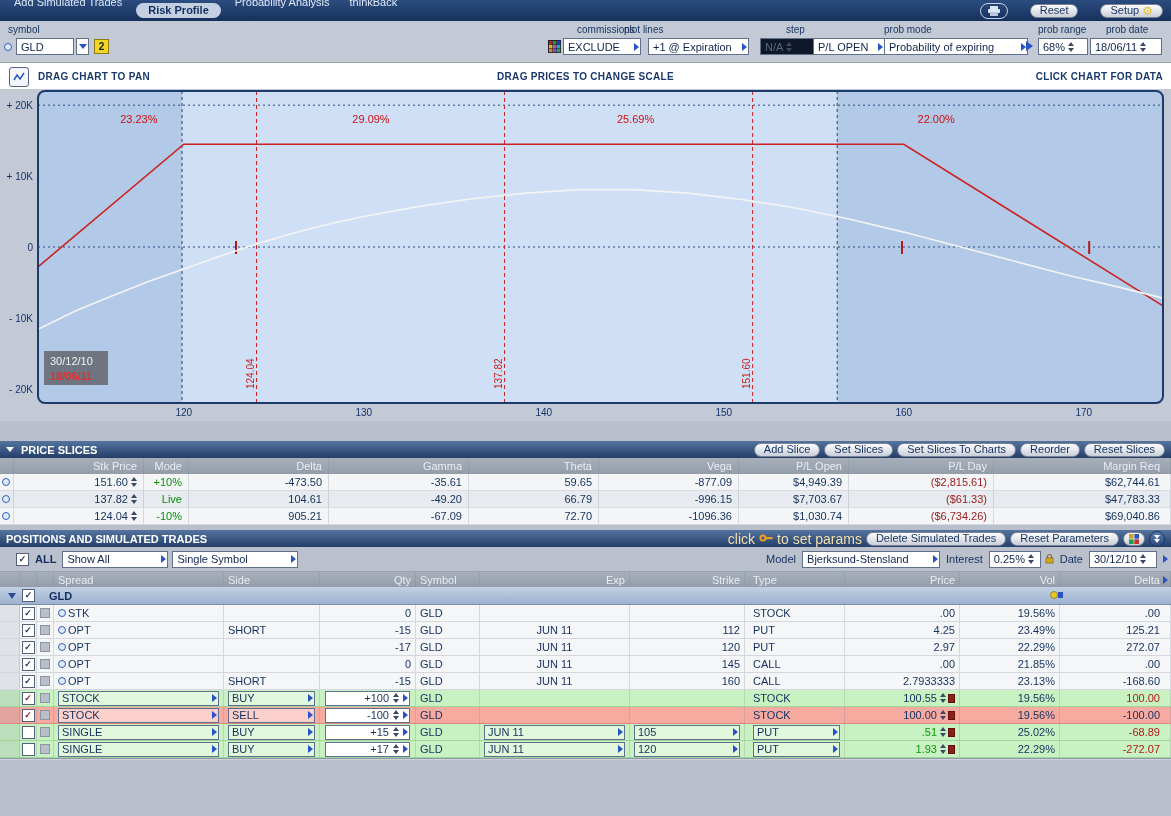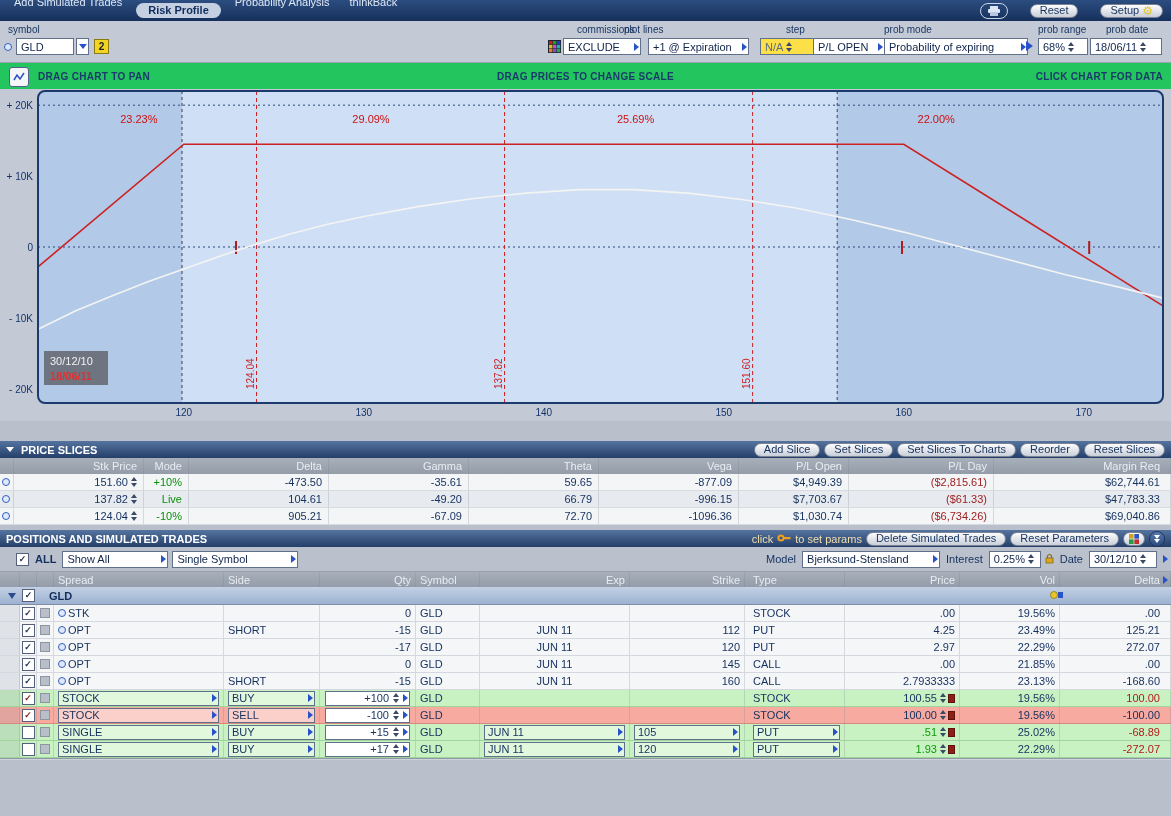--- a/index.html
+++ b/index.html
@@ -15,48 +15,48 @@
   .pill{background:linear-gradient(#fdfdfe,#c9cfd9);border:1px solid #7a8294;border-radius:8px;height:14px;line-height:13px;padding:0 9px;font-size:11px;color:#16325e;display:inline-flex;align-items:center;cursor:pointer;white-space:nowrap}
   .printpill{background:transparent;border:1px solid #c8d4e8;border-radius:8px;height:14px;padding:0 6px;display:inline-flex;align-items:center}
   .gear{color:#e6c51f;font-size:12px;margin-left:3px;line-height:12px}
 
   
   .toolbar{position:relative;height:41px;background:#c3cad6;border-bottom:1px solid #9aa2b0}
   .tlabel{position:absolute;top:3px;font-size:10px;color:#16325e;white-space:nowrap}
   .tctrl{position:absolute;top:17px;height:17px;display:flex;align-items:center;gap:2px}
   .fbox{position:relative;background:#fff;border:1px solid #60708a;height:15px;display:flex;align-items:center;padding:0 10px 0 4px;font-size:11px;color:#10244c;box-sizing:content-box;white-space:nowrap;overflow:hidden}
   .fbox.nopad{padding-right:4px}
-  .fbox.disabled{background:#fde047;color:#5a6a84}
+  .fbox.disabled{background:#0f172a;color:#5a6a84}
   .ddtri{position:absolute;right:1px;top:50%;transform:translateY(-50%);width:0;height:0;border-left:5px solid #2a52c8;border-top:4px solid transparent;border-bottom:4px solid transparent}
   .ddbtn{width:13px;height:17px;background:#fff;border:1px solid #60708a;display:flex;align-items:center;justify-content:center;box-sizing:border-box;cursor:pointer}
   .dtri{width:0;height:0;border-top:5px solid #2a52c8;border-left:4px solid transparent;border-right:4px solid transparent}
   .badge{width:13px;height:13px;background:#f2d522;border:1px solid #8a7a10;color:#222;font-size:10px;font-weight:bold;display:flex;align-items:center;justify-content:center;margin-left:3px;cursor:pointer}
   .spin{display:inline-flex;flex-direction:column;justify-content:center;margin-left:3px;flex:none;cursor:pointer}
   .spin i{display:block;width:0;height:0;border-left:3px solid transparent;border-right:3px solid transparent;margin:1px 0}
   .spin .up{border-bottom:4px solid #3a4a66}
   .spin .dn{border-top:4px solid #3a4a66}
   .bluearrow{position:absolute;top:20px;width:0;height:0;border-left:7px solid #2a52c8;border-top:5px solid transparent;border-bottom:5px solid transparent;cursor:pointer}
   .linkdot{width:6px;height:6px;border:1px solid #2f5fc0;border-radius:50%;background:#dfe9fb;display:inline-block;flex:none;margin-right:2px}
 
   
-  .hintrow{position:relative;height:26px;background:#22c55e}
+  .hintrow{position:relative;height:26px;background:#ffffff}
   .hl{position:absolute;top:8px;font-size:10px;font-weight:bold;color:#1b3a6c;letter-spacing:.3px}
   .minibtn{position:absolute;left:9px;top:4px;width:18px;height:18px;background:#f4f6f9;border:1px solid #51618a;border-radius:3px;display:flex;align-items:center;justify-content:center;cursor:pointer}
 
   
   .chart-area{height:332px;background:#c3cad6;position:relative}
   .gap1{height:20px;background:#b9c0cb}
   .gap2{height:5px;background:#b9c0cb}
 
   
   .sec-header{display:flex;align-items:center;gap:4px;padding:0 6px;background:linear-gradient(#54749f,#243f69);color:#fff;font-weight:bold;font-size:11px;height:17px}
   .wtri{width:0;height:0;border-top:5px solid #fff;border-left:4px solid transparent;border-right:4px solid transparent;margin-right:3px}
   .hspace{flex:1}
   .hdr-buttons{display:flex;gap:4px;align-items:center}
-  .hdr-note{color:#f3dfae;font-weight:normal;font-size:11px}
+  .hdr-note{color:#f3dfae;font-weight:normal;font-size:14px}
   .roundbtn{width:16px;height:16px;border-radius:50%;background:linear-gradient(#5a7ab0,#2c4a7e);border:1px solid #1c3460;display:flex;flex-direction:column;align-items:center;justify-content:center;cursor:pointer;padding:0}
   .chev-dn{width:0;height:0;border-left:3px solid transparent;border-right:3px solid transparent;border-top:4px solid #fff;display:block;margin:0}
   .iconpill{padding:0 5px}
 
   
   .colhead{display:flex;background:linear-gradient(#a7b0ba,#939ca8);color:#e9edf3;position:relative}
   #slice-colhead{height:16px}
   .scell{display:flex;align-items:center;justify-content:flex-end;height:100%;box-sizing:border-box;padding:0 6px;border-right:1px solid rgba(120,130,145,.25);font-size:11px;color:#14305e;overflow:hidden}
   .colhead .scell{color:#e9edf3}
   .sc0{width:14px;justify-content:center;padding:0}

